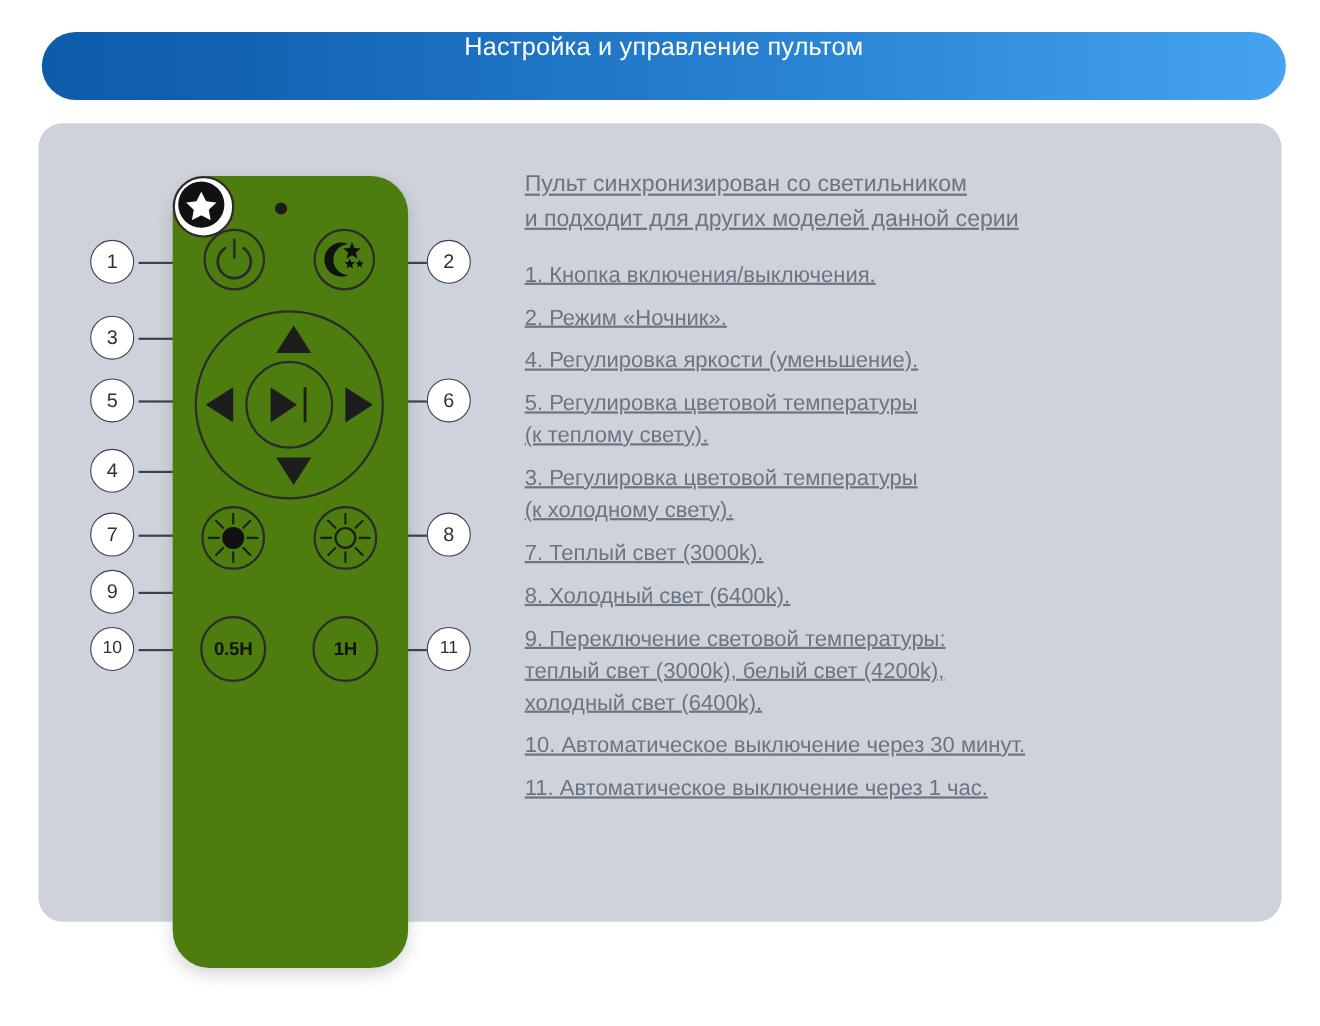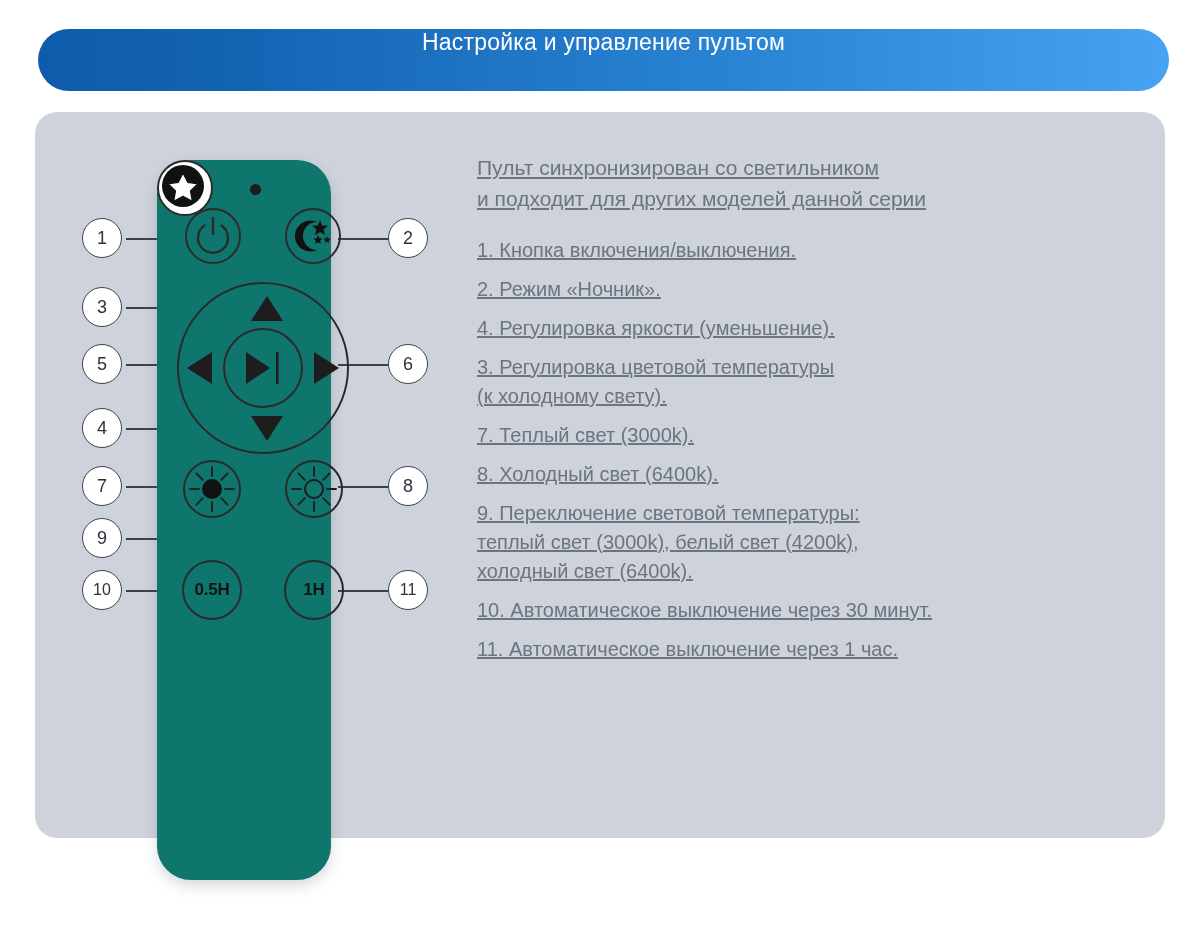--- a/index.html
+++ b/index.html
@@ -45,23 +45,23 @@
     height: 726px;
     background: #ced2da;
     border-radius: 22px;
   }
 
   
   #remote-device {
     position: absolute;
     left: 157px;
     top: 160px;
-    width: 174px;
+    width: 214px;
     height: 720px;
-    background: #0f766e;
+    background: #4d7c0f;
     border-radius: 34px;
     box-shadow: 0 6px 14px rgba(60,66,80,0.20);
   }
   #ir-led {
     position: absolute;
     left: 93px;
     top: 24px;
     width: 11px;
     height: 11px;
     border-radius: 50%;
@@ -349,20 +349,22 @@
 
 </div>
 
 <div id="text-column">
   <div id="intro-text">Пульт синхронизирован со светильником
 и подходит для других моделей данной серии</div>
   <div id="feature-list">
     <div class="feature-item">1. Кнопка включения/выключения.</div>
     <div class="feature-item">2. Режим «Ночник».</div>
     <div class="feature-item">4. Регулировка яркости (уменьшение).</div>
+    <div class="feature-item">5. Регулировка цветовой температуры
+(к теплому свету).</div>
     <div class="feature-item">3. Регулировка цветовой температуры
 (к холодному свету).</div>
     <div class="feature-item">7.  Теплый свет (3000k).</div>
     <div class="feature-item">8. Холодный свет (6400k).</div>
     <div class="feature-item">9. Переключение световой температуры:
 теплый свет (3000k), белый свет (4200k),
 холодный свет (6400k).</div>
     <div class="feature-item">10. Автоматическое выключение через 30 минут.</div>
     <div class="feature-item">11. Автоматическое выключение через 1 час.</div>
   </div>

